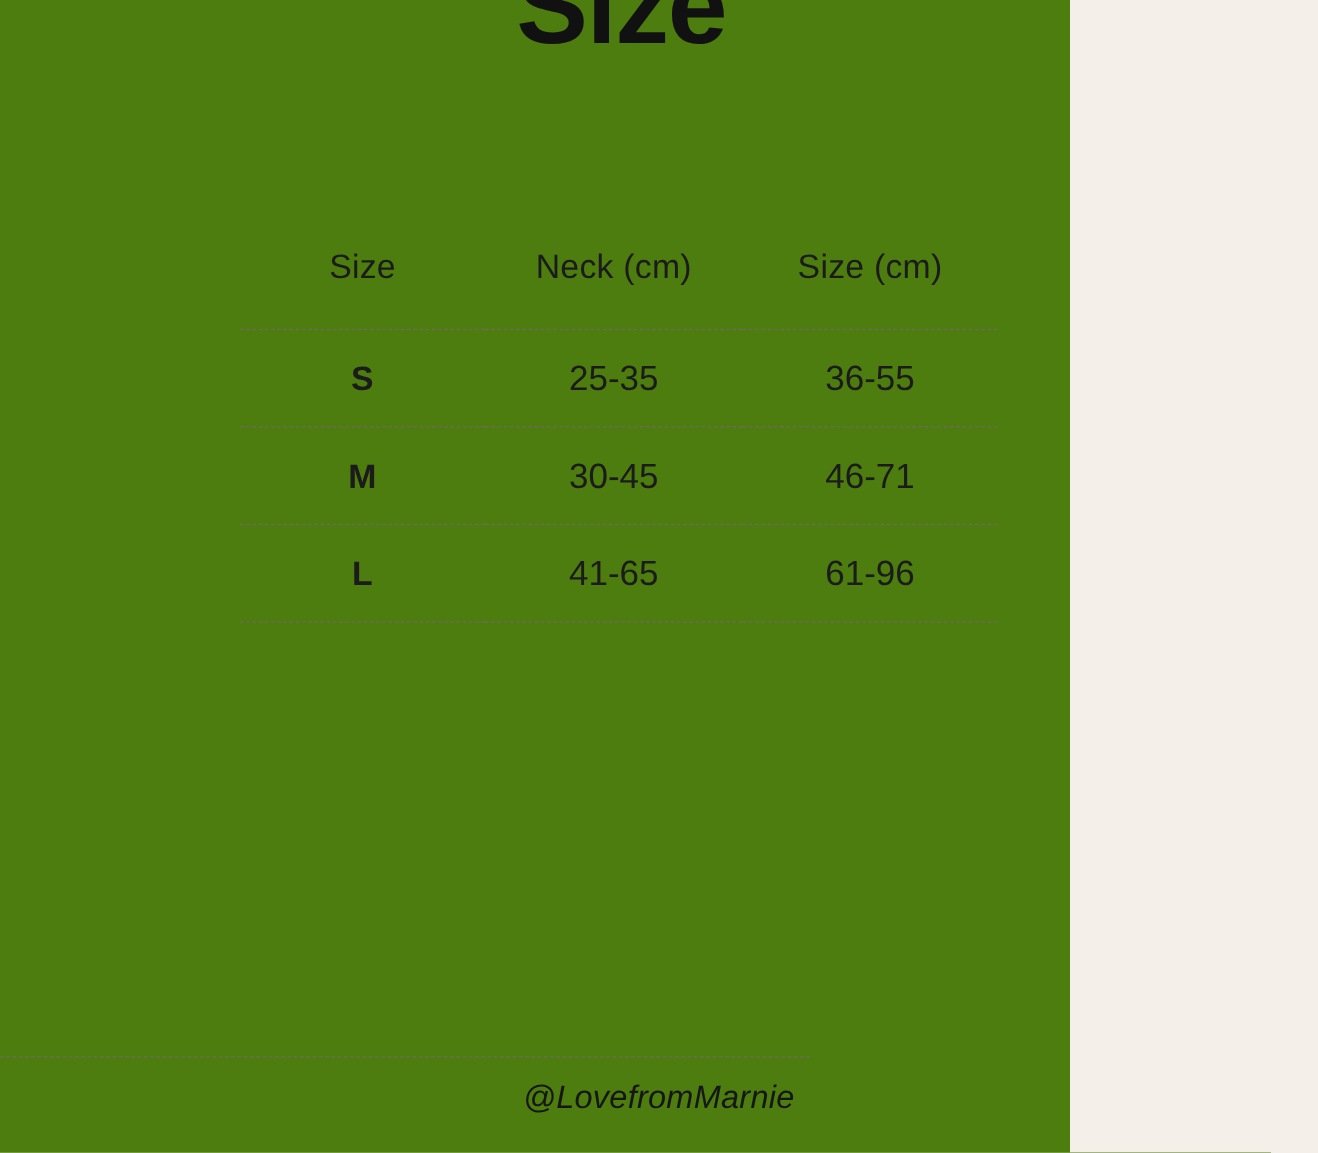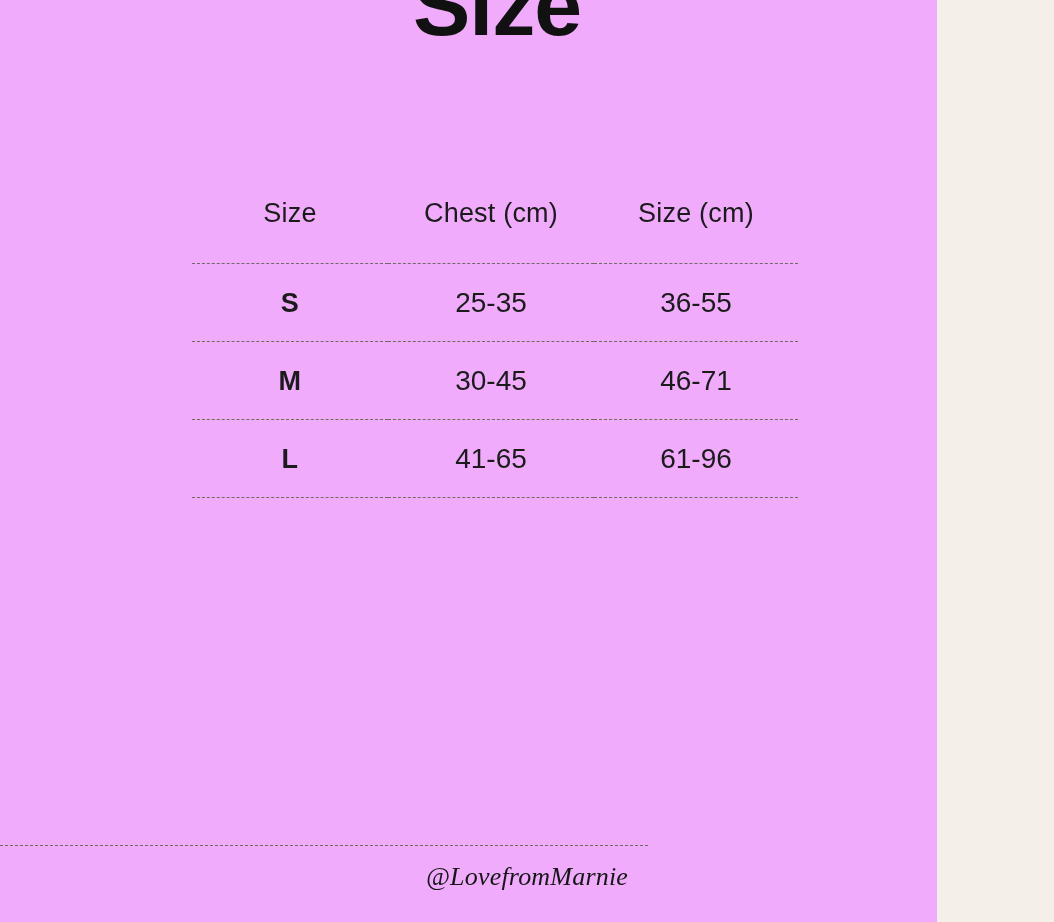--- a/index.html
+++ b/index.html
@@ -11,23 +11,23 @@
     height: 922px;
     background: #f4efe8;
     font-family: "Liberation Sans", sans-serif;
     color: #1a1a1a;
     overflow: hidden;
     position: relative;
   }
 
   .page {
     position: relative;
-    width: 937px;
+    width: 856px;
     height: 922px;
-    background: #f0abfc;
+    background: #4d7c0f;
   }
 
   
   .title-block {
     position: absolute;
     top: -38px;
     left: 0;
     width: 1054px;
     text-align: center;
     pointer-events: none;
@@ -110,42 +110,42 @@
     letter-spacing: -0.3px;
     color: #121212;
     white-space: nowrap;
   }
   .handle {
     position: absolute;
     top: 862px;
     left: 0;
     width: 1054px;
     text-align: center;
-    font-family: Liberation Serif, serif;
+    font-family: Liberation Sans, sans-serif;
     font-style: italic;
     font-size: 26px;
     color: #161616;
     letter-spacing: 0.2px;
   }
 </style>
 </head>
 <body>
 
 <div class="page">
 
   <div class="title-block">
     <span class="title-main">Size</span>
   </div>
 
   <div class="table-wrap">
     <table class="size-chart">
       <thead>
         <tr>
           <th class="col-size">Size</th>
-          <th class="col-neck">Chest (cm)</th>
+          <th class="col-neck">Neck (cm)</th>
           <th class="col-chest">Size (cm)</th>
         </tr>
       </thead>
       <tbody>
         <tr>
           <td class="size-cell">S</td>
           <td>25-35</td>
           <td>36-55</td>
         </tr>
         <tr>

